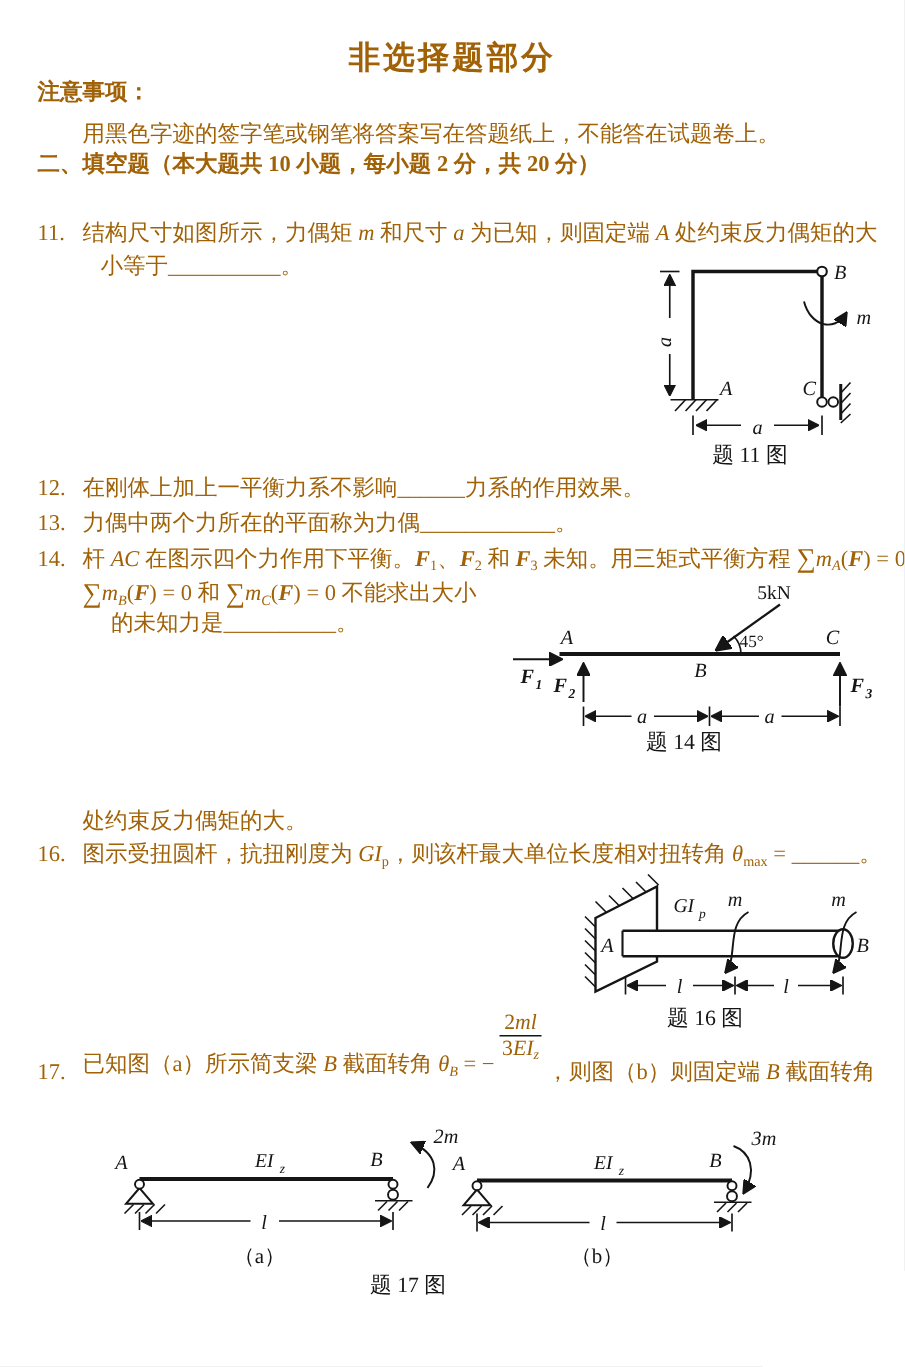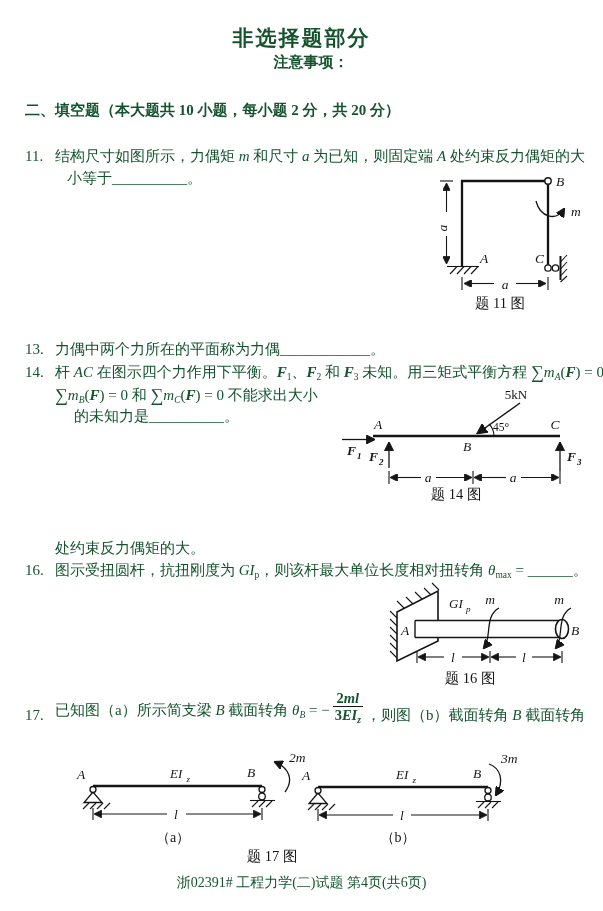--- a/index.html
+++ b/index.html
@@ -1,74 +1,75 @@
 <!DOCTYPE html>
 <html><head>
 <meta charset="utf-8">
 <style>
   html,body{margin:0;padding:0;background:#e8e8e8;}
   .page{position:relative;width:603px;height:911px;background:#ffffff;overflow:hidden;
-        font-family:"Liberation Serif","DejaVu Serif",serif;color:#14532d;}
+        font-family:"Liberation Serif","DejaVu Serif",serif;color:#a16207;}
   .abs{position:absolute;}
   .title{top:24px;left:0;width:603px;text-align:center;font-size:21px;font-weight:bold;letter-spacing:2px;}
   .bold{font-weight:bold;}
   .qline{left:25px;right:6px;font-size:15px;line-height:21px;white-space:nowrap;}
   .cont{left:55px;}
   .qnum{display:inline-block;width:30px;}
   .seg-i{font-style:italic;}
   .seg-b{font-weight:bold;}
   .seg-sub{font-size:9.5px;vertical-align:-3px;}
   .seg-sum{font-size:18px;position:relative;top:1px;}
   .fracline{display:flex;align-items:flex-end;}
-  .frac{display:inline-flex;flex-direction:column;text-align:center;margin:0 3px;line-height:1.12;font-size:14.5px;font-weight:bold;}
+  .frac{display:inline-flex;flex-direction:column;text-align:center;margin:16px 3px;line-height:1.12;font-size:14.5px;}
   .frac-den{border-top:1.4px solid #151515;padding:0 2px;}
   .frac-num{padding:0 2px;}
   .footer{top:874px;left:0;width:603px;text-align:center;font-size:14px;}
   svg.diagrams{position:absolute;left:0;top:0;pointer-events:none;}
   svg text{font-family:"Liberation Serif","DejaVu Serif",serif;fill:#151515;font-size:13.5px;}
   svg text.it{font-style:italic;}
   svg text.small{font-size:9px;}
   svg text.cap{font-size:14.5px;}
   svg line,svg path,svg polygon,svg circle,svg ellipse,svg polyline{stroke:#151515;}
 </style>
 </head>
 <body>
 
 <div class="page">
 
   <div class="abs title">非选择题部分</div>
 
-  <div class="abs qline bold" style="top:52px;text-align:center;">注意事项：</div>
+  <div class="abs qline bold" style="top:52px;">注意事项：</div>
+  <div class="abs qline cont" style="top:80px;">用黑色字迹的签字笔或钢笔将答案写在答题纸上，不能答在试题卷上。</div>
 
   <div class="abs qline bold" style="top:100px;">二、填空题（本大题共 10 小题，每小题 2 分，共 20 分）</div>
 
   <div class="abs qline" style="top:146px;"><span class="qnum">11.</span><span><span>结构尺寸如图所示，力偶矩 </span><span class="seg-i">m</span><span> 和尺寸 </span><span class="seg-i">a</span><span> 为已知，则固定端 </span><span class="seg-i">A</span><span> 处约束反力偶矩的大</span></span></div>
   <div class="abs qline cont" style="top:168px;margin-left:12px;"><span>小等于__________。</span></div>
 
+  <div class="abs qline" style="top:316px;"><span class="qnum">12.</span><span><span>在刚体上加上一平衡力系不影响______力系的作用效果。</span></span></div>
   <div class="abs qline" style="top:339px;"><span class="qnum">13.</span><span><span>力偶中两个力所在的平面称为力偶____________。</span></span></div>
 
   <div class="abs qline" style="top:361px;"><span class="qnum">14.</span><span><span>杆 </span><span class="seg-i">AC</span><span> 在图示四个力作用下平衡。</span><span class="seg-b seg-i">F</span><span class="seg-sub">1</span><span>、</span><span class="seg-b seg-i">F</span><span class="seg-sub">2</span><span> 和 </span><span class="seg-b seg-i">F</span><span class="seg-sub">3</span><span> 未知。用三矩式平衡方程 </span><span class="seg-sum">∑</span><span class="seg-i">m</span><span class="seg-i seg-sub">A</span><span>(</span><span class="seg-b seg-i">F</span><span>) = 0、</span></span></div>
   <div class="abs qline cont" style="top:384px;"><span class="seg-sum">∑</span><span class="seg-i">m</span><span class="seg-i seg-sub">B</span><span>(</span><span class="seg-b seg-i">F</span><span>) = 0 和 </span><span class="seg-sum">∑</span><span class="seg-i">m</span><span class="seg-i seg-sub">C</span><span>(</span><span class="seg-b seg-i">F</span><span>) = 0 不能求出大小</span></div>
   <div class="abs qline cont" style="top:406px;margin-left:19px;"><span>的未知力是__________。</span></div>
 
   <div class="abs qline cont" style="top:538px;"><span>处约束反力偶矩的大。</span></div>
 
   <div class="abs qline" style="top:560px;"><span class="qnum">16.</span><span><span>图示受扭圆杆，抗扭刚度为 </span><span class="seg-i">GI</span><span class="seg-sub">p</span><span>，则该杆最大单位长度相对扭转角 </span><span class="seg-i">θ</span><span class="seg-sub">max</span><span> = ______。</span></span></div>
 
   <div class="abs qline fracline" style="top:694px;height:32px;">
     <span class="qnum">17.</span>
     <span><span>已知图（a）所示简支梁 </span><span class="seg-i">B</span><span> 截面转角 </span><span class="seg-i">θ</span><span class="seg-i seg-sub">B</span><span> = −</span></span>
     <span class="frac">
       <span class="frac-num"><span>2</span><span class="seg-i">ml</span></span>
       <span class="frac-den"><span>3</span><span class="seg-i">EI</span><span class="seg-i seg-sub">z</span></span>
     </span>
-    <span><span>，则图（b）截面转角 </span><span class="seg-i">B</span><span> 截面转角</span></span>
+    <span><span>，则图（b）则固定端 </span><span class="seg-i">B</span><span> 截面转角</span></span>
   </div>
 
-  <div class="abs footer">浙02391# 工程力学(二)试题 第4页(共6页)</div>
 
   <svg class="diagrams" width="603" height="911" viewBox="0 0 603 911">
     <defs>
       <marker id="ah" viewBox="0 0 10 10" refX="8.5" refY="5" markerWidth="7" markerHeight="7" orient="auto-start-reverse">
         <path d="M0 0 L10 5 L0 10 z" fill="#151515" stroke="none"></path>
       </marker>
     </defs>
 
     <g fill="none" stroke-width="1.3">
       <g>

